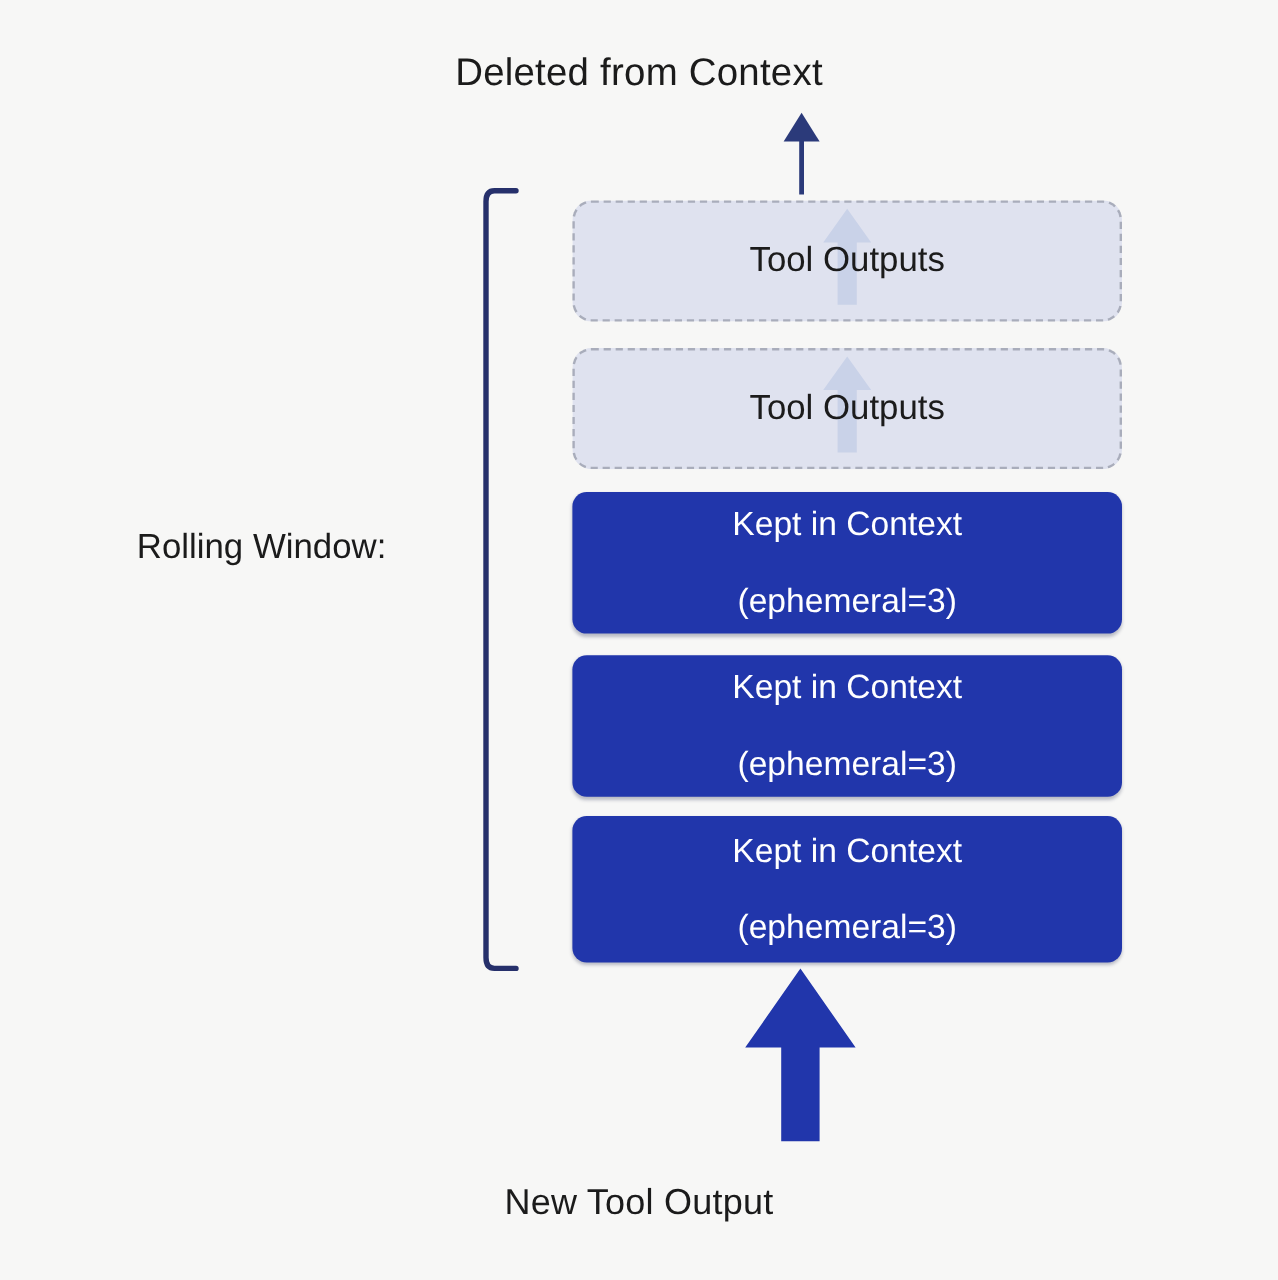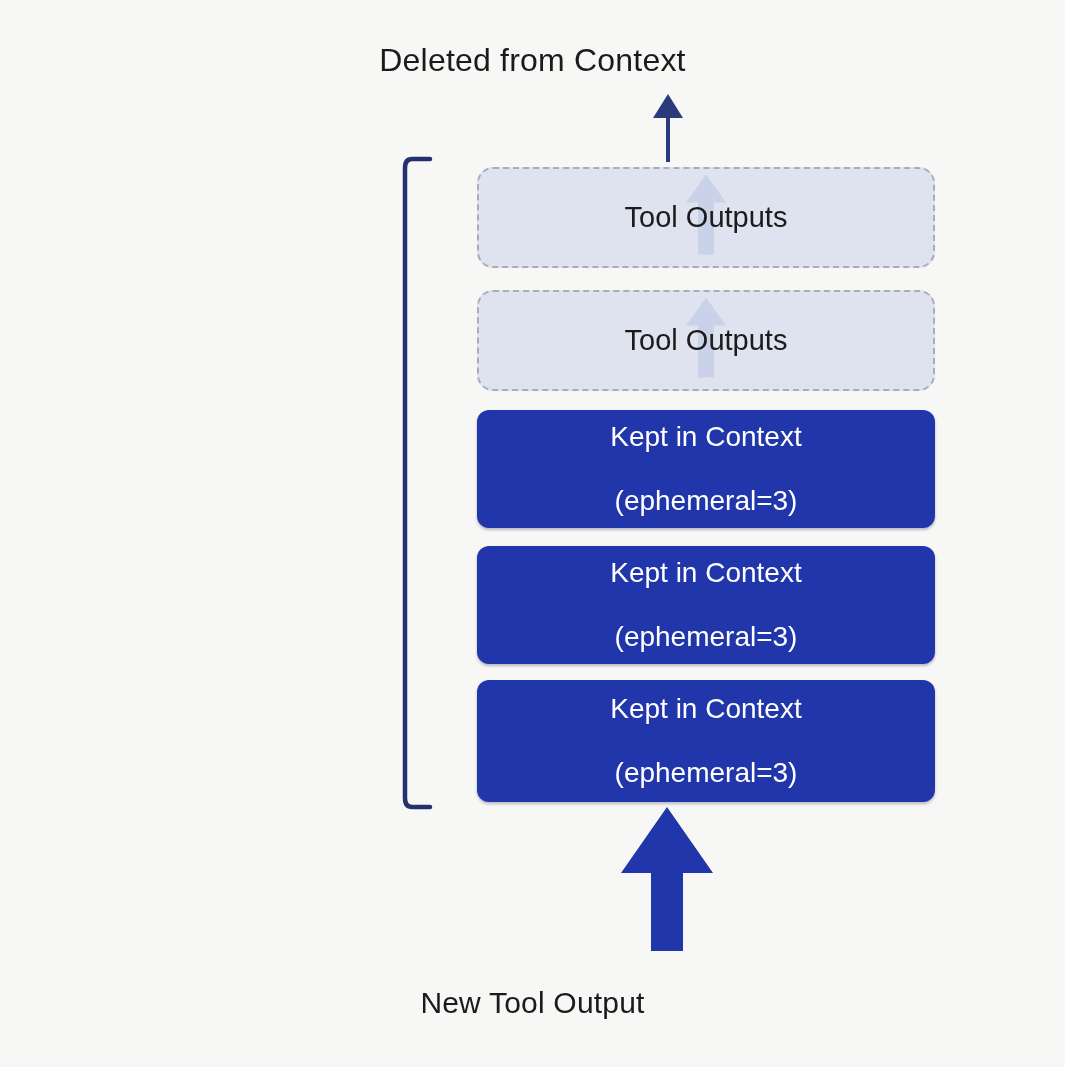--- a/index.html
+++ b/index.html
@@ -147,20 +147,21 @@
     </svg>
   </div>
 
   <div class="bracket">
     <svg width="34" height="654" viewBox="0 0 34 654" xmlns="http://www.w3.org/2000/svg">
       <path d="M 30 3 L 12 3 Q 5 3 5 12 L 5 642 Q 5 651 12 651 L 30 651" fill="none" stroke="#26306b" stroke-width="4.5" stroke-linecap="round" stroke-linejoin="round"></path>
     </svg>
   </div>
 
   <div class="label-side">
+    <span class="line">Rolling Window:</span>
   </div>
 
   <div class="stack">
 
     <div class="box box-dashed" style="top:0px;height:101px;">
       <span class="ghost-arrow">
         <svg width="44" height="84" viewBox="0 0 44 84" xmlns="http://www.w3.org/2000/svg">
           <polygon points="22,2 42,30 30,30 30,82 14,82 14,30 2,30" fill="#c9d2e8"></polygon>
         </svg>
       </span>

